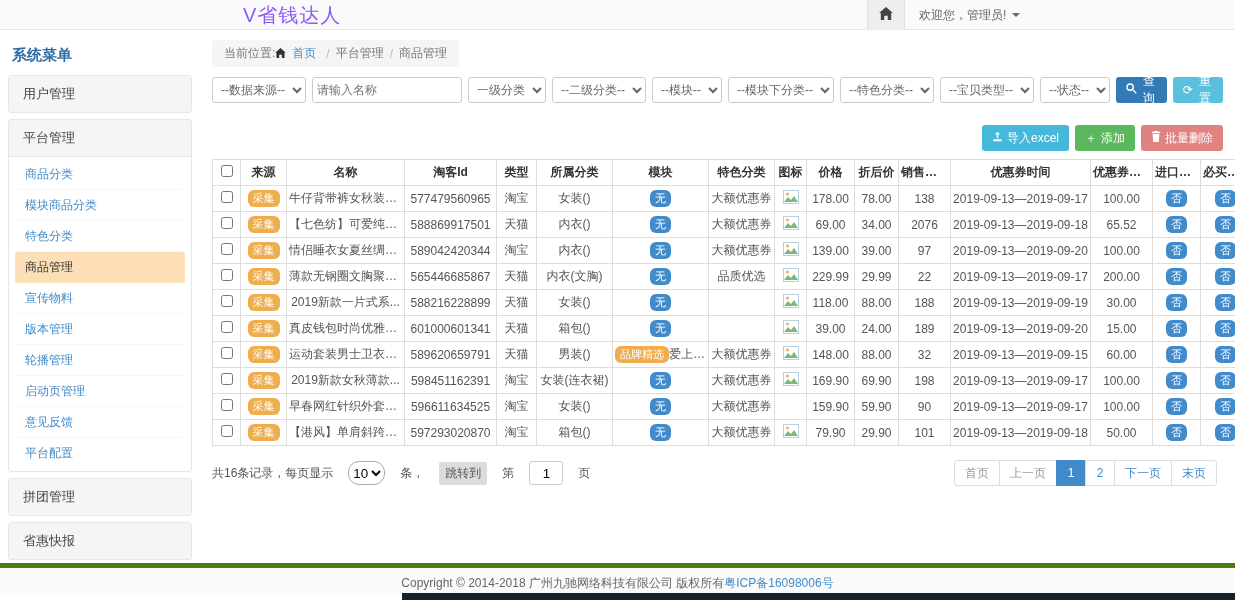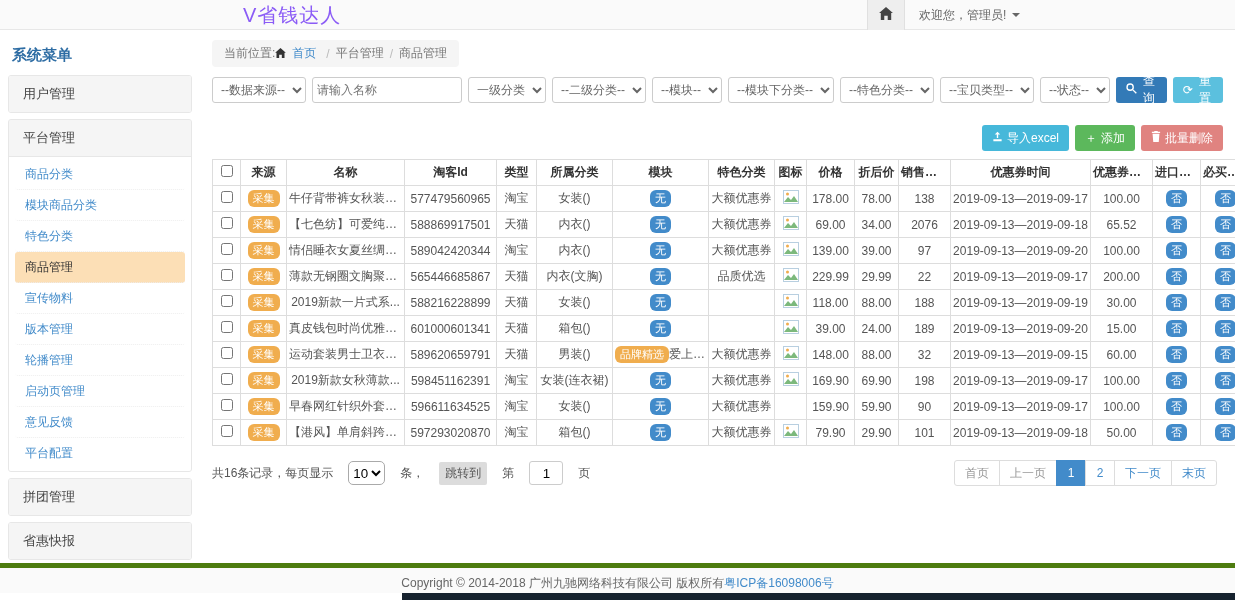--- a/index.html
+++ b/index.html
@@ -62,21 +62,21 @@
   .grid th { color:#333; font-weight:bold; background:#fff; }
   .badge { display:inline-block; padding:2px 5px; border-radius:6px; color:#fff; font-size:11px; line-height:13px; }
   .badge-orange { background:#f0ad4e; }
   .badge-blue { background:#428bca; }
   .img-ph { display:inline-block; width:16px; height:14px; }
   .grid input[type=checkbox] { width:12px; height:12px; }
 
   
   .pagebar { display:flex; align-items:center; justify-content:space-between; margin-top:14px; }
   .page-left { display:flex; align-items:center; gap:15px; color:#555; }
-  .page-left select { height:24px; border:1px solid #aaa; border-radius:5px; background:#fff; }
+  .page-left select { height:24px; border:1px solid #aaa; border-radius:11px; background:#fff; }
   .jump-btn { background:#dcdcdc; color:#555; padding:3px 6px; border-radius:2px; cursor:pointer; }
   .jump-input { width:34px; height:24px; border:1px solid #ccc; border-radius:3px; text-align:center; }
   .pager { display:flex; margin-right:6px; }
   .pager .pg { min-width:30px; padding:0 10px; height:26px; line-height:24px; border:1px solid #ddd;
     margin-left:-1px; color:#428bca; cursor:pointer; text-align:center; background:#fff; }
   .pager .pg.muted { color:#999; }
   .pager .pg.active { background:#428bca; border-color:#428bca; color:#fff; }
   .pager .pg:first-child { border-radius:3px 0 0 3px; margin-left:0; }
   .pager .pg:last-child { border-radius:0 3px 3px 0; }
 

